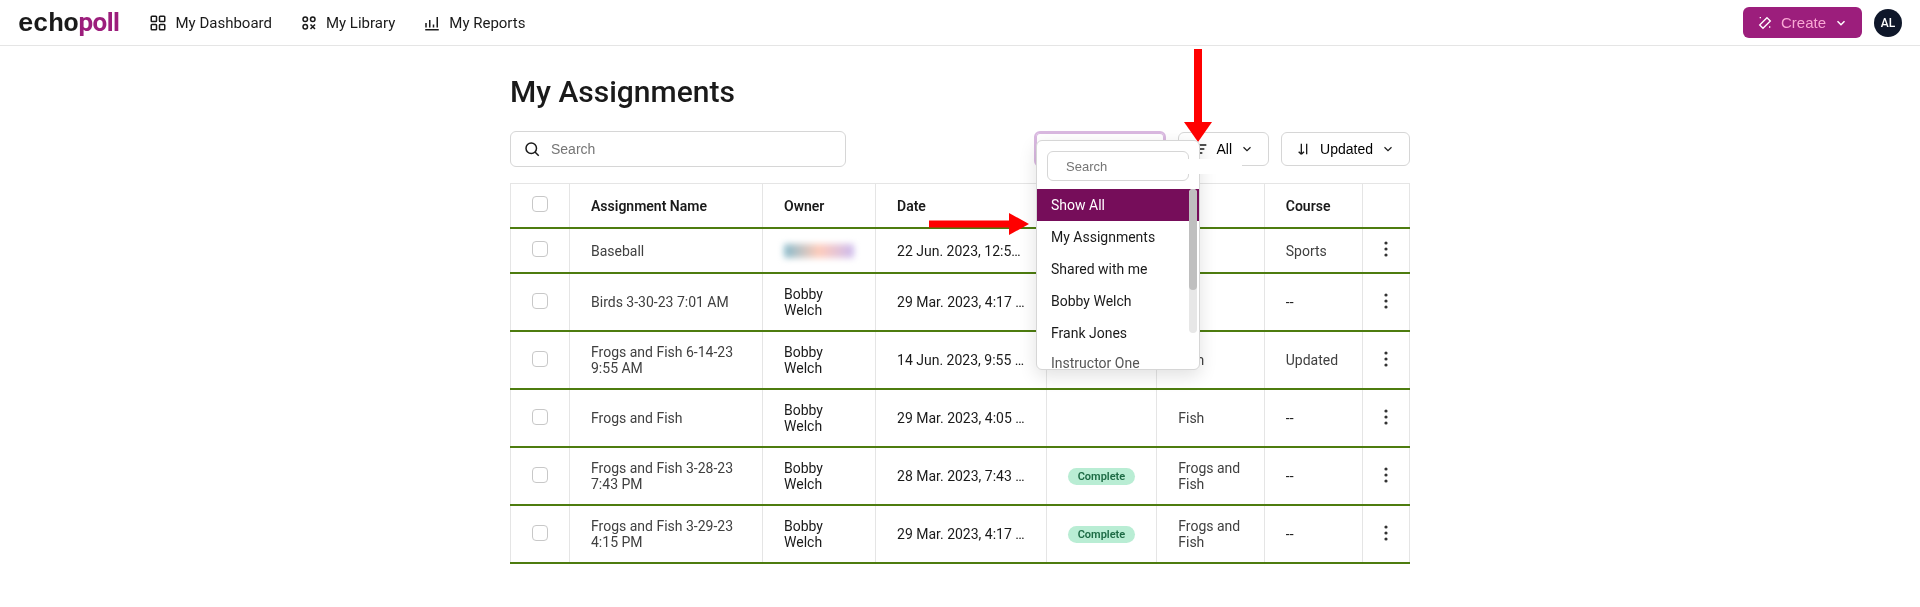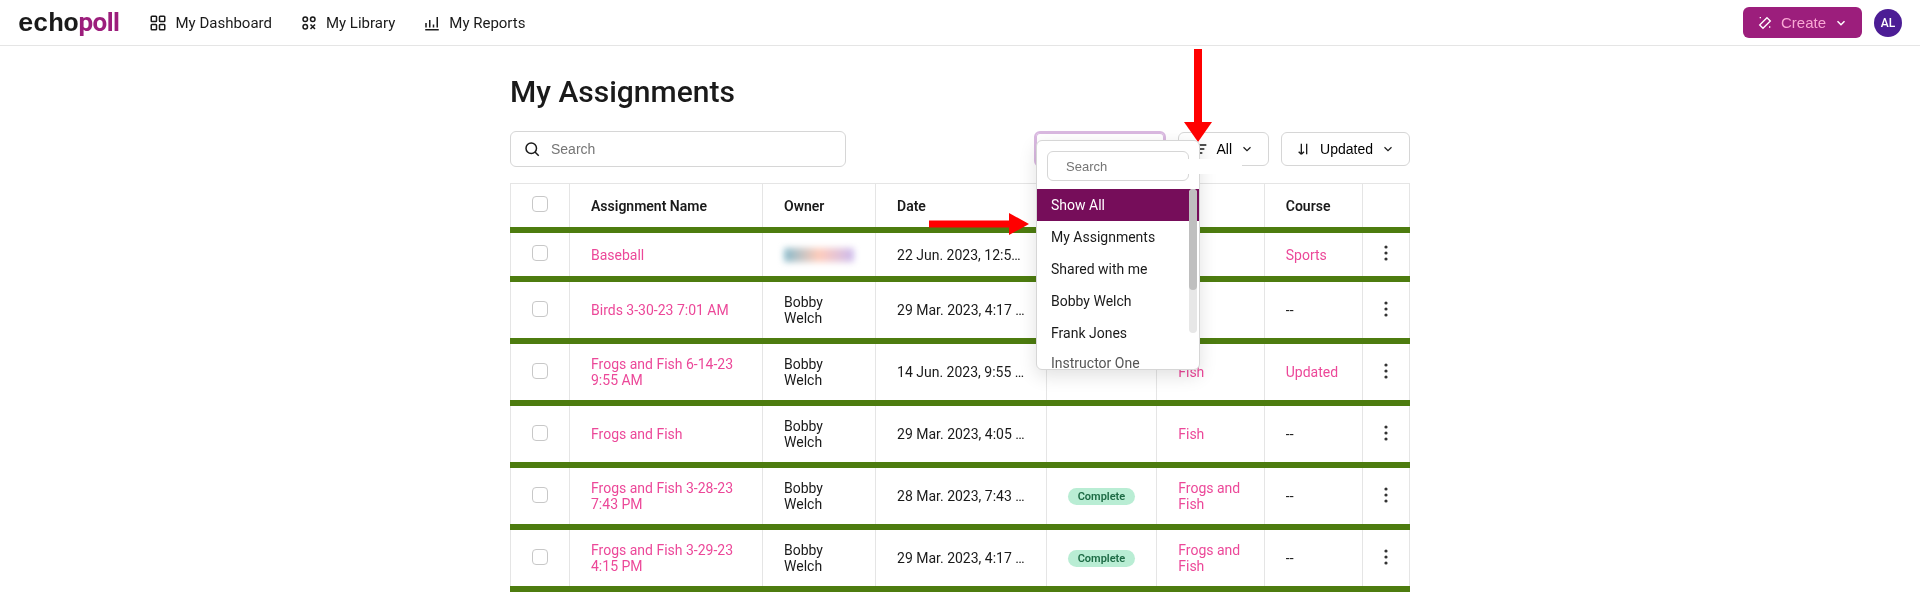--- a/index.html
+++ b/index.html
@@ -9,51 +9,51 @@
   .topbar { display: flex; align-items: center; height: 46px; padding: 0 18px; border-bottom: 1px solid #e5e5e5; }
   .logo { font-size: 26px; font-weight: 700; letter-spacing: -0.5px; line-height: 1; }
   .logo .e1 { color: #1a1a1a; font-family: Liberation Mono, monospace; }
   .logo .e2 { color: #9C1E7C; }
   .nav { display: flex; gap: 28px; margin-left: 30px; }
   .nav-item { display: flex; align-items: center; gap: 8px; font-size: 15px; color: #1a1a1a; cursor: pointer; }
   .nav-item svg { width: 18px; height: 18px; stroke: #1a1a1a; fill: none; }
   .spacer { flex: 1; }
   .create-btn { display: flex; align-items: center; gap: 8px; background: #9C1E7C; color: #f9a8d4; border: none; border-radius: 6px; padding: 7px 14px; font-size: 15px; font-weight: 500; cursor: pointer; }
   .create-btn svg { width: 16px; height: 16px; }
-  .avatar { width: 28px; height: 28px; border-radius: 50%; background: #4c1d95; color: #fff; display: flex; align-items: center; justify-content: center; font-size: 12px; font-weight: 500; margin-left: 12px; }
+  .avatar { width: 28px; height: 28px; border-radius: 50%; background: #0f172a; color: #fff; display: flex; align-items: center; justify-content: center; font-size: 12px; font-weight: 500; margin-left: 12px; }
 
   
   .main { max-width: 900px; margin: 28px auto 0 auto; position: relative; }
   .page-title { font-size: 30px; font-weight: 500; color: #1a1a1a; margin-bottom: 22px; }
   
   
   .toolbar { display: flex; align-items: center; gap: 12px; margin-bottom: 16px; }
   .search-box { flex: 0 0 336px; display: flex; align-items: center; border: 1px solid #d6d6d6; border-radius: 6px; padding: 8px 12px; gap: 10px; }
   .search-box input { border: none; outline: none; font-size: 14px; flex: 1; }
   .search-box svg { width: 18px; height: 18px; stroke: #1a1a1a; fill: none; }
   .toolbar-spacer { flex: 1; }
   .filter-btn { display: flex; align-items: center; gap: 8px; border: 1px solid #d6d6d6; border-radius: 6px; padding: 8px 14px; font-size: 14px; background: #fff; cursor: pointer; }
   .filter-btn.active { border: 2px solid #d9b8e0; box-shadow: 0 0 0 1px #d9b8e0 inset; }
   .filter-btn svg { width: 16px; height: 16px; stroke: #1a1a1a; fill: none; }
   .chev { width: 14px !important; height: 14px !important; }
 
   
   table { width: 100%; border-collapse: collapse; border: 1px solid #e5e5e5; font-size: 14px; }
-  th, td { text-align: left; padding: 12px 21px; border-bottom: 6px solid #4d7c0f; border-right: 1px solid #e5e5e5; vertical-align: middle; }
+  th, td { text-align: left; padding: 12px 21px; border-bottom: 2px solid #4d7c0f; border-right: 1px solid #e5e5e5; vertical-align: middle; }
   th { font-weight: 600; background: #fff; }
   th:last-child, td:last-child { border-right: none; }
   .col-cb { width: 40px; text-align: center; }
   .col-name { width: 240px; }
   .col-owner { width: 104px; }
   .col-date { width: 148px; white-space: nowrap; overflow: hidden; text-overflow: ellipsis; }
   .col-status { width: 100px; }
   .col-assess { width: 126px; }
   .col-course { width: 100px; }
   .col-act { width: 40px; text-align: center; }
-  .link { color: #ec4899; cursor: pointer; }
+  .link { color: #404040; cursor: pointer; }
   .blur { filter: blur(3px); background: linear-gradient(90deg,#8bc,#fcb,#cbe); height: 14px; width: 70px; border-radius: 2px; }
   .badge { display: inline-block; background: #b9edd4; color: #1d6b45; font-size: 11px; font-weight: 600; padding: 2px 10px; border-radius: 10px; }
   .kebab { cursor: pointer; display: inline-flex; }
   .kebab svg { width: 4px; height: 16px; }
   input[type=checkbox] { width: 16px; height: 16px; border-radius: 4px; border: 1.5px solid #c8c8c8; appearance: none; cursor: pointer; }
 
   
   .dropdown { position: absolute; top: 66px; right: 210px; width: 164px; background: #fff; border: 1px solid #d6d6d6; border-radius: 6px; box-shadow: 0 6px 18px rgba(0,0,0,0.12); padding: 10px 0 0 0; z-index: 10; }
   .dd-search { margin: 0 10px 8px 10px; display: flex; align-items: center; gap: 8px; border: 1px solid #d6d6d6; border-radius: 6px; padding: 6px 10px; }
   .dd-search input { border: none; outline: none; font-size: 13px; flex: 1; }

